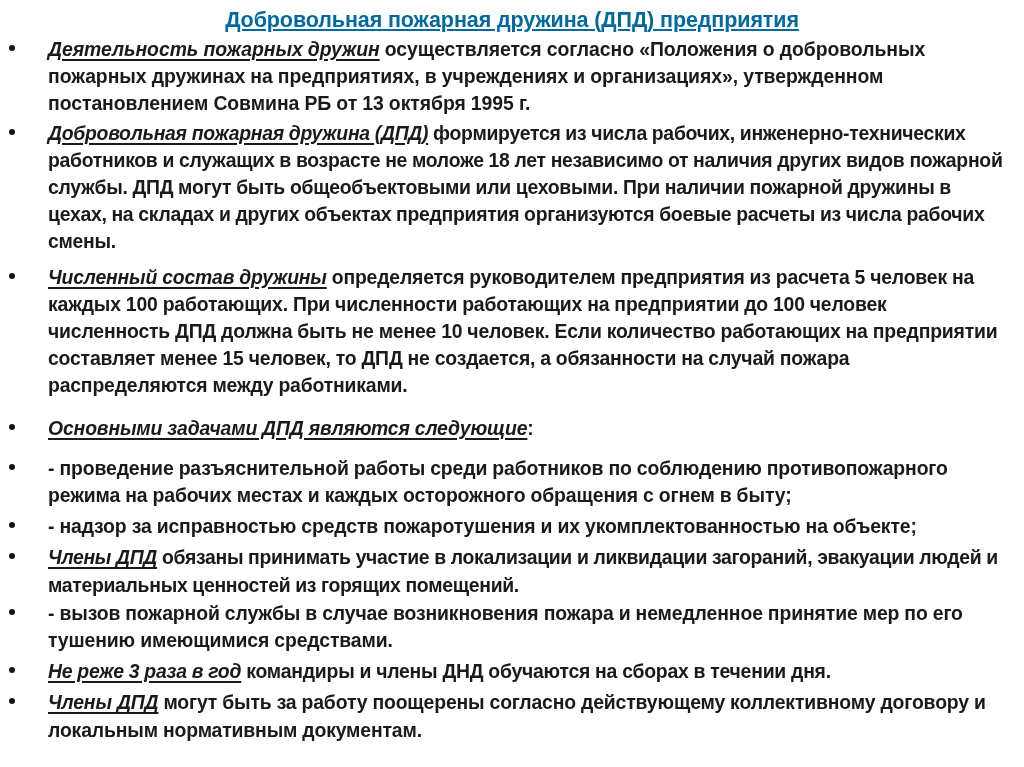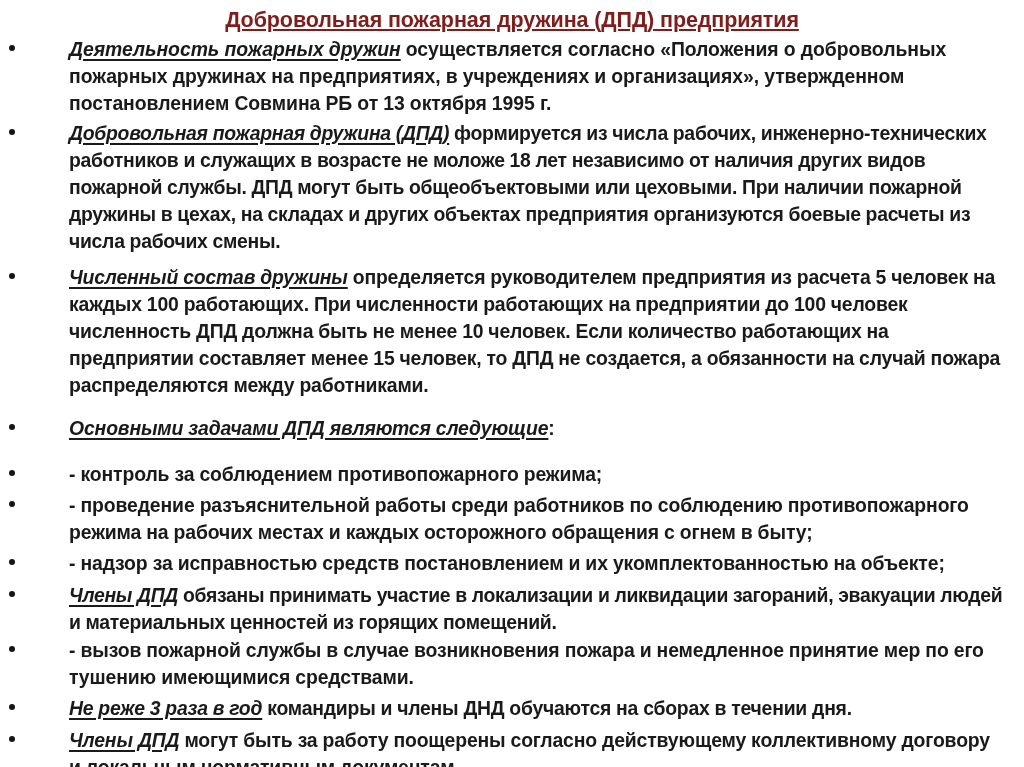--- a/index.html
+++ b/index.html
@@ -29,40 +29,40 @@
   #slide-title {
     position: absolute;
     left: 0;
     top: 7px;
     width: 1024px;
     text-align: center;
     font-size: 21.5px;
     font-weight: 700;
     letter-spacing: -0.1px;
     line-height: 26px;
-    color: #7f1d1d;
+    color: #0369a1;
     white-space: nowrap;
   }
   #slide-title .u {
     text-decoration: underline;
     text-decoration-thickness: 2px;
     text-underline-offset: 2px;
   }
 
   
   #bullet-list {
     position: absolute;
     left: 0;
     top: 36px;
     width: 1024px;
   }
 
   .bullet-item {
     position: relative;
-    padding-left: 69px;
+    padding-left: 48px;
     padding-right: 18px;
     margin-bottom: 4px;
     box-sizing: border-box;
   }
 
   .bullet-marker {
     position: absolute;
     left: 9px;
     top: 9px;
     width: 6px;
@@ -98,21 +98,21 @@
   .bullet-item[data-idx="4"] .bullet-text,
   .bullet-item[data-idx="5"] .bullet-text,
   .bullet-item[data-idx="6"] .bullet-text,
   .bullet-item[data-idx="7"] .bullet-text { letter-spacing: -0.12px; }
   .bullet-item[data-idx="8"] .bullet-text { letter-spacing: -0.3px; }
   .bullet-item[data-idx="9"] .bullet-text { letter-spacing: -0.22px; }
 
   .bullet-item[data-idx="0"] { margin-bottom: 2px; }
   .bullet-item[data-idx="1"] { margin-bottom: 8px; }
   .bullet-item[data-idx="2"] { margin-bottom: 15px; }
-  .bullet-item[data-idx="3"] { margin-bottom: 19px; }
+  .bullet-item[data-idx="3"] { margin-bottom: 13px; }
   .bullet-item[data-idx="8"] { margin-bottom: 1px; }
 </style>
 </head>
 <body>
 
 <div id="slide">
 
   <div id="slide-title"><span class="u">Добровольная пожарная дружина (ДПД) предприятия</span></div>
 
   <div id="bullet-list">
@@ -125,31 +125,27 @@
         <div class="bullet-text"><span class="lead">Добровольная пожарная дружина (ДПД)</span><span> формируется из числа рабочих, инженерно-технических работников и служащих в возрасте не моложе 18 лет независимо от наличия других видов пожарной службы. ДПД могут быть общеобъектовыми или цеховыми. При наличии пожарной дружины в цехах, на складах и других объектах предприятия организуются боевые расчеты из числа рабочих смены.</span></div>
       </div>
       <div class="bullet-item" data-idx="2">
         <span class="bullet-marker"></span>
         <div class="bullet-text"><span class="lead">Численный состав дружины</span><span> определяется руководителем предприятия из расчета 5 человек на каждых 100 работающих. При численности работающих на предприятии до 100 человек численность ДПД должна быть не менее 10 человек. Если количество работающих на предприятии составляет менее 15 человек, то ДПД не создается, а обязанности на случай пожара распределяются между работниками.</span></div>
       </div>
       <div class="bullet-item" data-idx="3">
         <span class="bullet-marker"></span>
         <div class="bullet-text"><span class="lead">Основными задачами ДПД являются следующие</span><span>:</span></div>
       </div>
-      <div class="bullet-item" data-idx="4">
-        <span class="bullet-marker"></span>
-        <div class="bullet-text"><span>- контроль за соблюдением противопожарного режима;</span></div>
-      </div>
       <div class="bullet-item" data-idx="5">
         <span class="bullet-marker"></span>
         <div class="bullet-text"><span>- проведение разъяснительной работы среди работников по соблюдению противопожарного режима на рабочих местах и каждых осторожного обращения с огнем в быту;</span></div>
       </div>
       <div class="bullet-item" data-idx="6">
         <span class="bullet-marker"></span>
-        <div class="bullet-text"><span>- надзор за исправностью средств постановлением и их укомплектованностью на объекте;</span></div>
+        <div class="bullet-text"><span>- надзор за исправностью средств пожаротушения и их укомплектованностью на объекте;</span></div>
       </div>
       <div class="bullet-item" data-idx="8">
         <span class="bullet-marker"></span>
         <div class="bullet-text"><span class="lead">Члены ДПД</span><span> обязаны принимать участие в локализации и ликвидации загораний, эвакуации людей и материальных ценностей из горящих помещений.</span></div>
       </div>
       <div class="bullet-item" data-idx="7">
         <span class="bullet-marker"></span>
         <div class="bullet-text"><span>- вызов пожарной службы в случае возникновения пожара и немедленное принятие мер по его тушению имеющимися средствами.</span></div>
       </div>
       <div class="bullet-item" data-idx="9">

